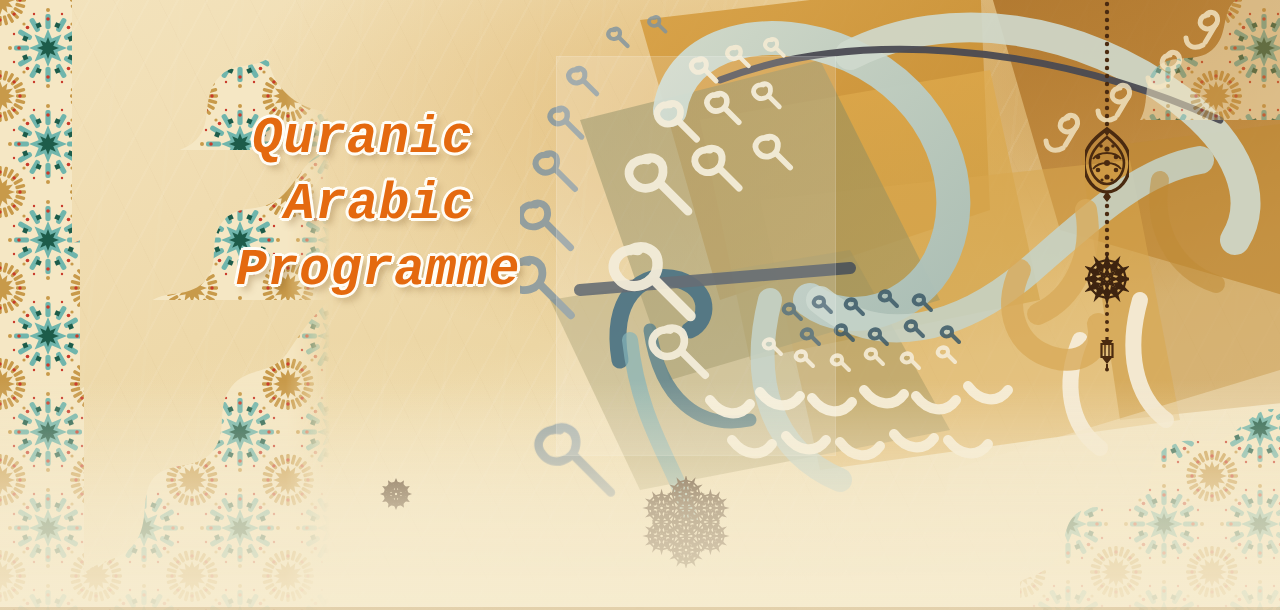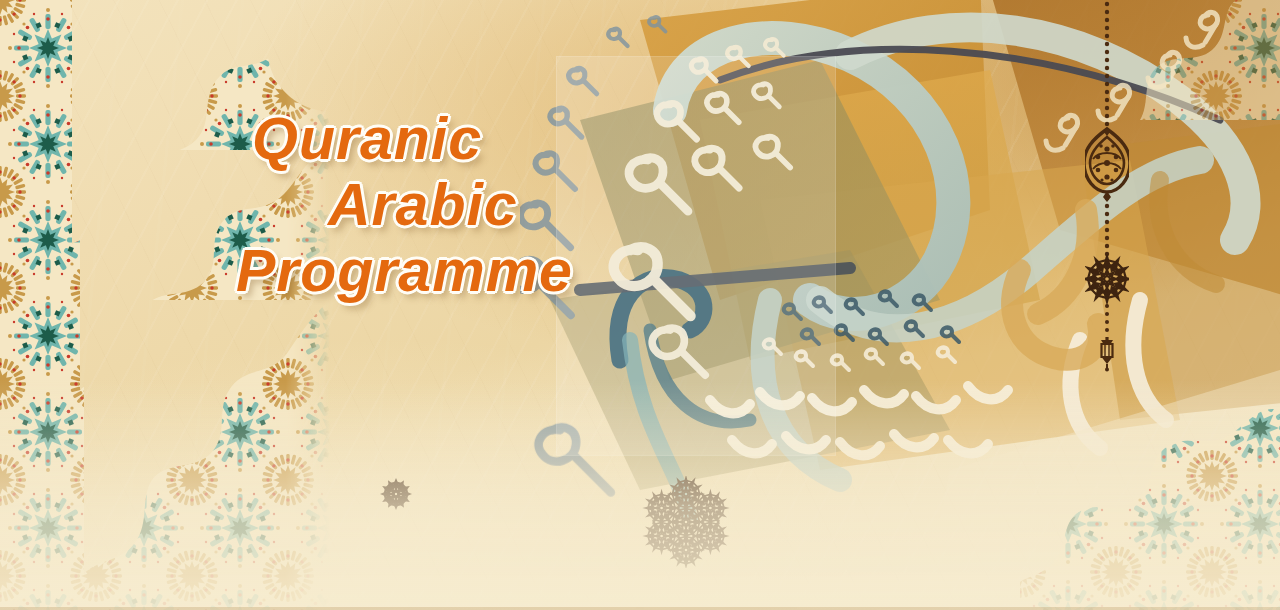--- a/index.html
+++ b/index.html
@@ -61,35 +61,35 @@
   
   .orn{position:absolute;}
   .chain{position:absolute;left:1085px;top:0;width:44px;height:372px;}
 
   
   .title{
     position:absolute;left:236px;top:106px;width:560px;
     z-index:30;pointer-events:none;
   }
   .title-line{
-    font-family:Liberation Sans, sans-serif;
+    font-family:Liberation Mono, monospace;
     font-style:italic;
     font-weight:700;
-    font-size:59px;
+    font-size:51px;
     line-height:66px;
     letter-spacing:1px;
     color:#e4690f;
     white-space:nowrap;
     text-shadow:
       -2px -2px 0 #fffdf6, 2px -2px 0 #fffdf6, -2px 2px 0 #fffdf6, 2px 2px 0 #fffdf6,
       -3px 0 0 #fffdf6, 3px 0 0 #fffdf6, 0 -3px 0 #fffdf6, 0 3px 0 #fffdf6,
       5px 6px 7px rgba(120,80,30,.35);
   }
   .tl-1{margin-left:16px;}
-  .tl-2{margin-left:92px;}
+  .tl-2{margin-left:48px;}
   .tl-3{}
 </style>
 </head>
 <body>
 
 <div class="banner">
 
   <div class="parchment"></div>
   <div class="parchment-streaks"></div>
 

